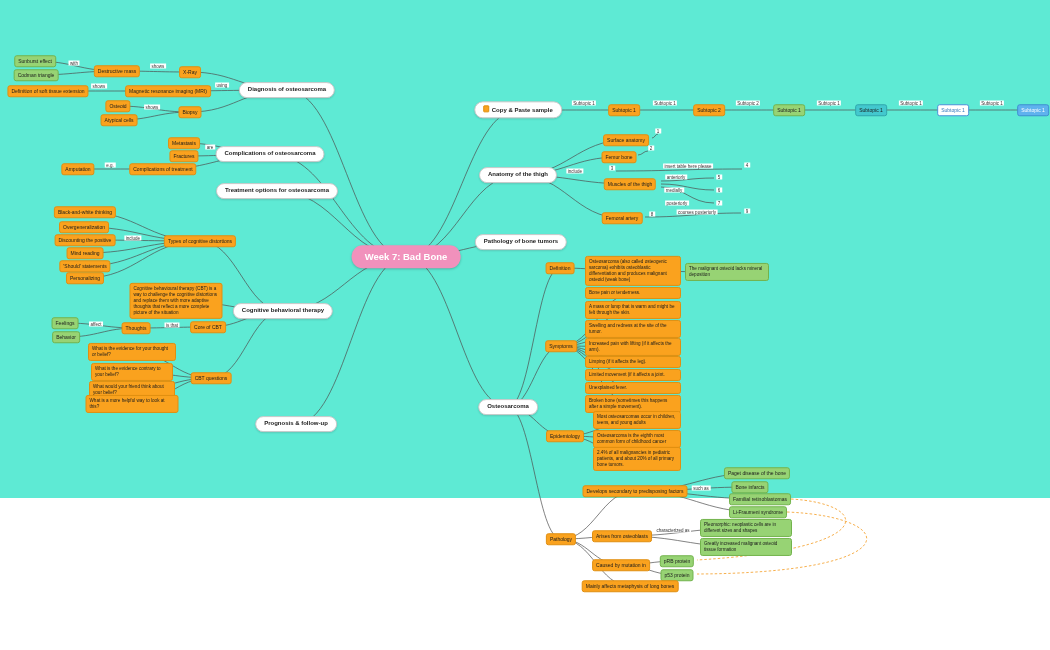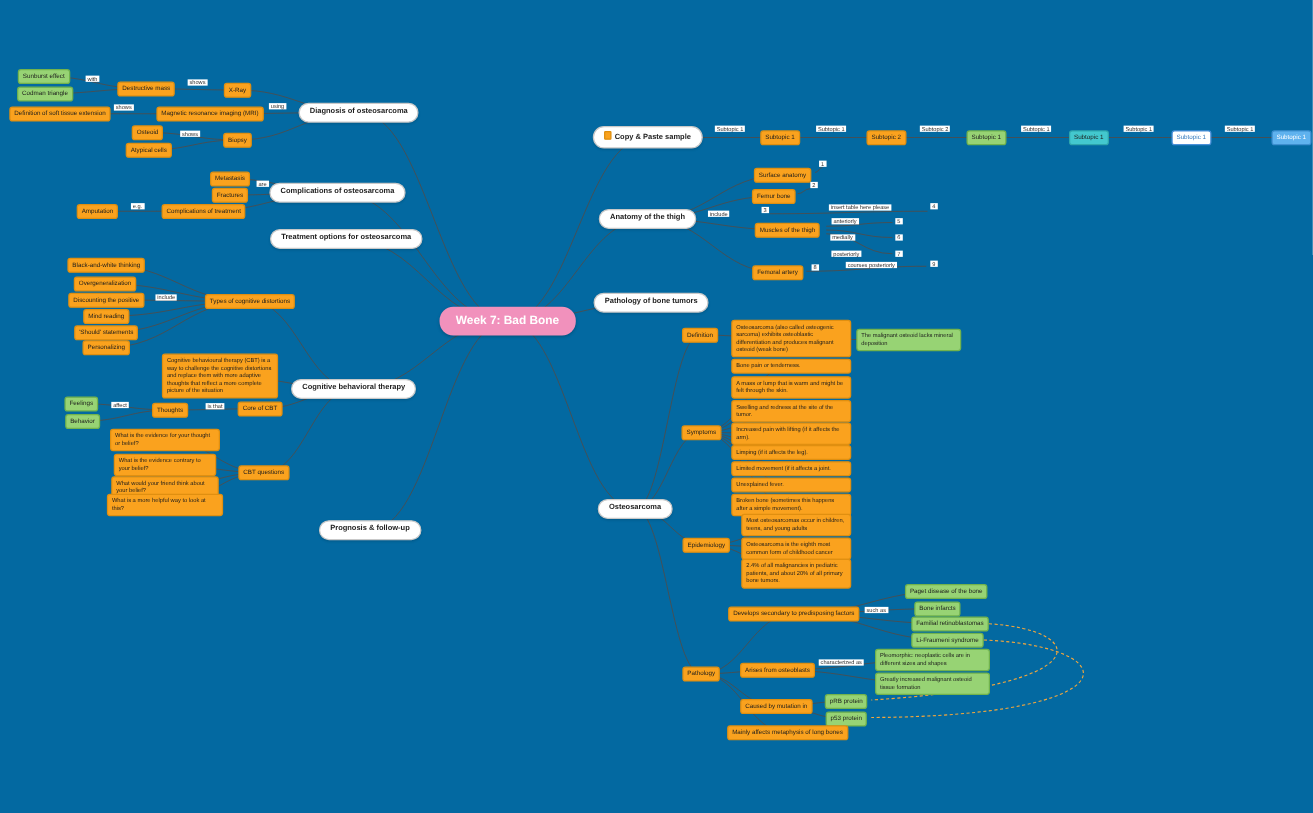--- a/index.html
+++ b/index.html
@@ -1,17 +1,17 @@
 <!DOCTYPE html>
 <html><head>
 <meta charset="utf-8">
 <style>
   html,body{margin:0;padding:0;}
   body{width:1050px;height:650px;background:#ffffff;font-family:"Liberation Sans",sans-serif;overflow:hidden;}
-  #canvas{position:relative;width:1050px;height:650px;background:#0369a1;}
+  #canvas{position:relative;width:1050px;height:498px;background:#5eead4;}
   #edges{position:absolute;left:0;top:0;z-index:1;}
   .edge{fill:none;stroke:#4d4d4d;stroke-width:0.7;}
   .dashed{fill:none;stroke:#F5A73B;stroke-width:0.9;stroke-dasharray:2.5 2;}
   #nodes{position:absolute;left:0;top:0;width:100%;height:100%;z-index:2;}
   .node{position:absolute;transform:translate(-50%,-50%);z-index:2;font-size:5px;line-height:1.3;
         padding:1.5px 3px;border-radius:2.5px;white-space:nowrap;color:#1c1c1c;box-sizing:border-box;text-align:center;}
   .orange{background:#FAA21E;border:1px solid #E08F10;}
   .green{background:#97D374;border:1px solid #72B34C;}
   .teal{background:#43C8CE;border:1px solid #2FA6AC;}
   .blue-outline{background:#ffffff;border:1px solid #4A90D9;color:#3379bd;}

